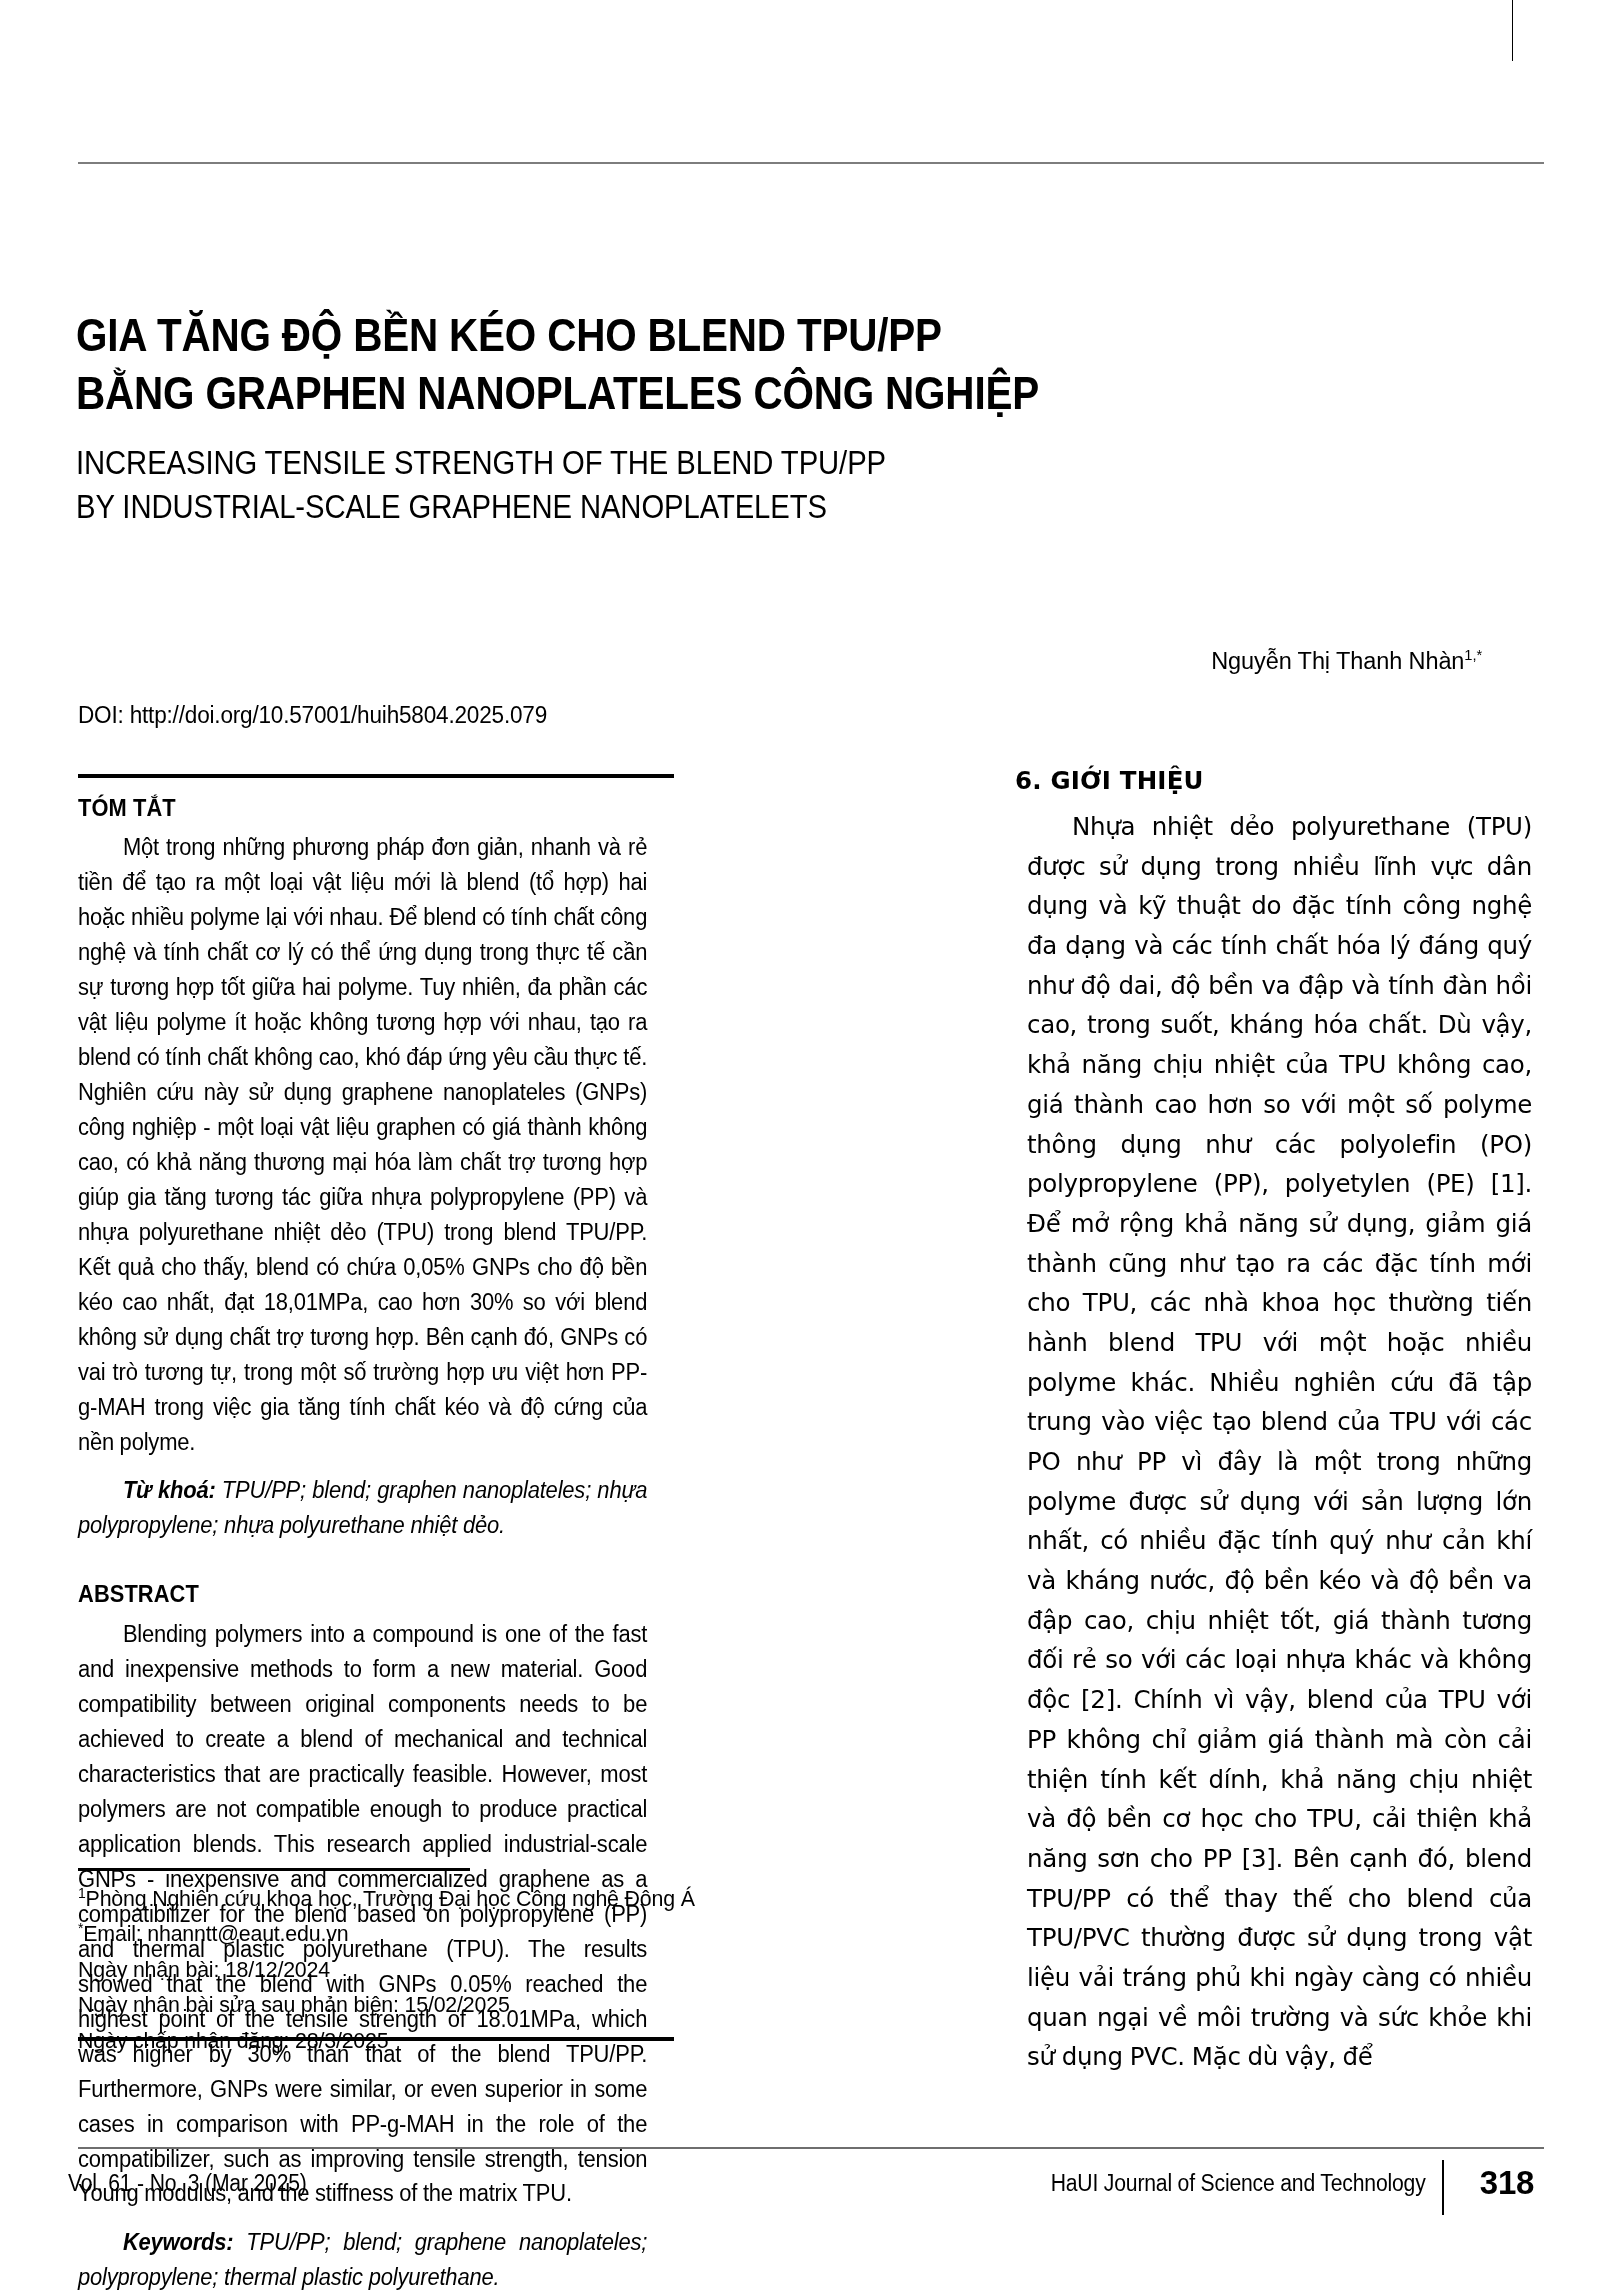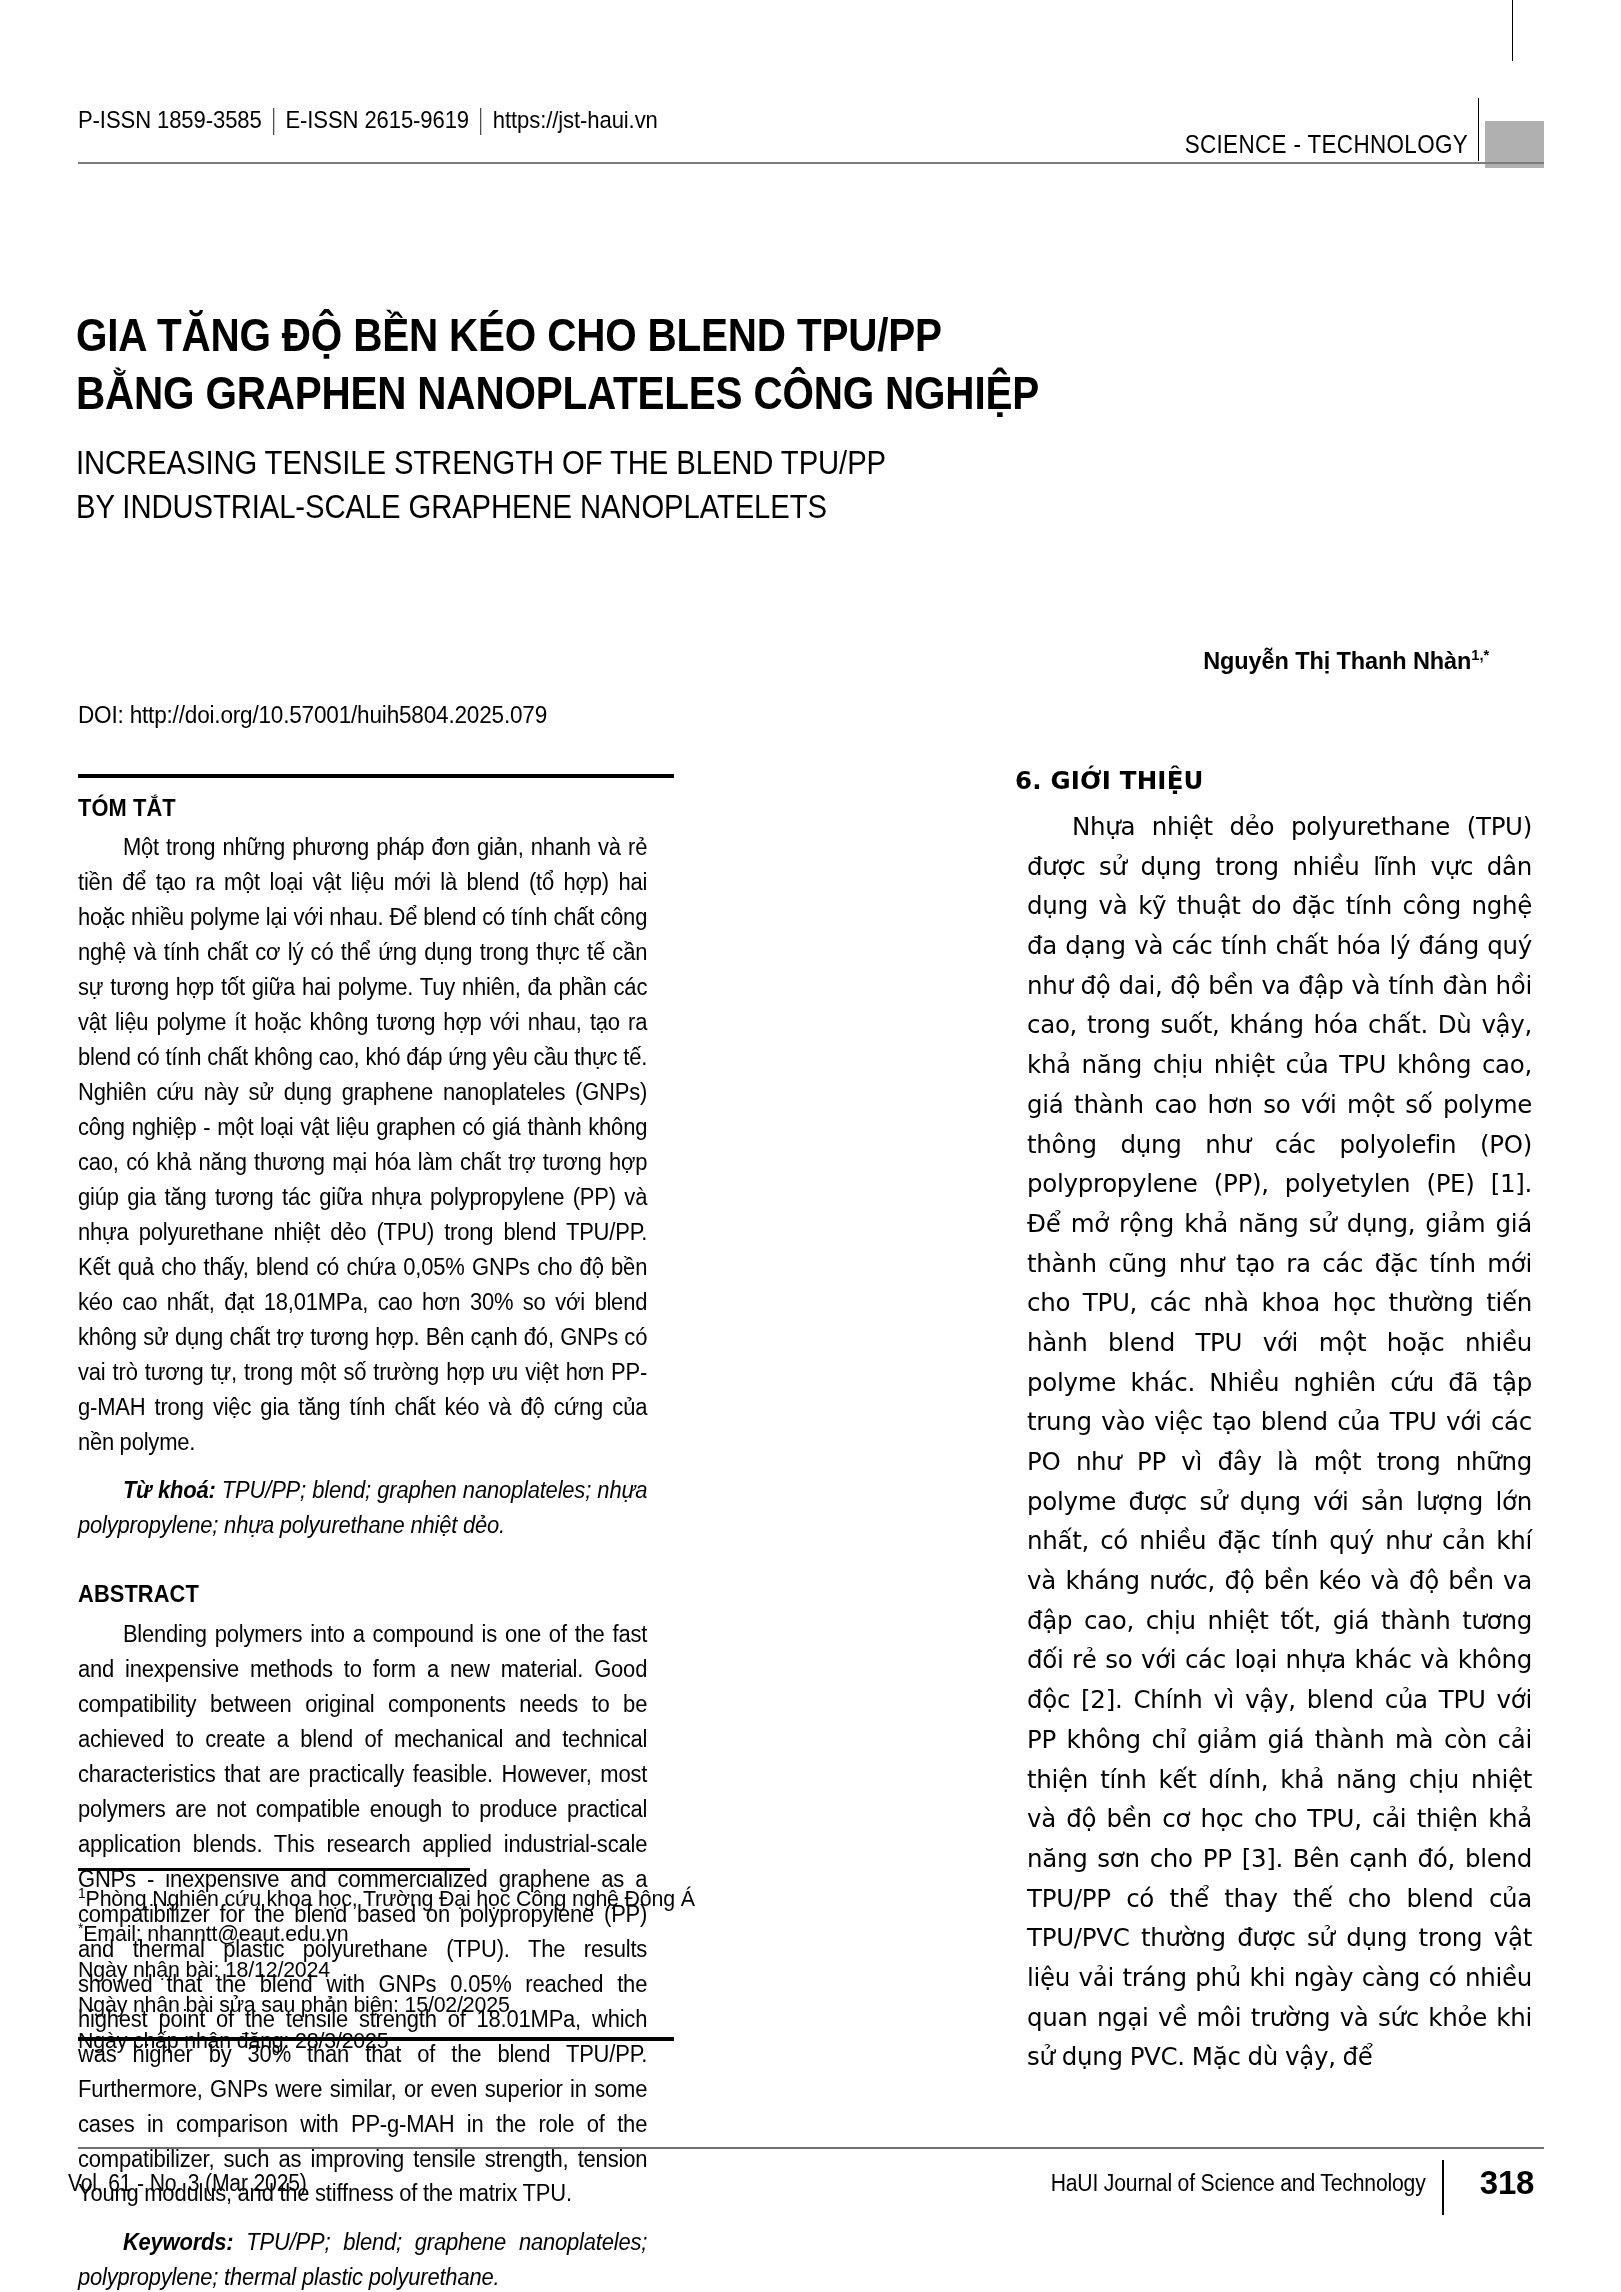--- a/index.html
+++ b/index.html
@@ -120,23 +120,23 @@
     letter-spacing: -0.1px;
     transform: scaleX(0.86);
     transform-origin: left top;
     white-space: nowrap;
   }
 
   
   .author-line {
     position: absolute;
     top: 647px;
-    right: 132px;
-    font-size: 23.5px;
-    font-weight: 700;
+    right: 139px;
+    font-size: 23.5px;
+    font-weight: 400;
     letter-spacing: -0.1px;
     white-space: nowrap;
   }
   .author-line sup { font-size: 14.7px; vertical-align: super; }
 
   
   .doi-line {
     position: absolute;
     top: 702px;
     left: 78px;
@@ -312,32 +312,20 @@
     white-space: nowrap;
   }
 </style>
 </head>
 <body>
 
 <div class="page">
 
   <div class="corner-rule"></div>
 
-  <div class="header">
-    <div class="header-left">
-      <span class="piece">P-ISSN 1859-3585</span>
-      <span class="header-sep"></span>
-      <span class="piece">E-ISSN 2615-9619</span>
-      <span class="header-sep"></span>
-      <span class="piece">https://jst-haui.vn</span>
-    </div>
-    <div class="header-right">SCIENCE - TECHNOLOGY</div>
-    <div class="header-vrule"></div>
-    <div class="header-gray-block"></div>
-  </div>
   <div class="header-rule"></div>
 
   <div class="title-block">
     <div class="title-vn">
       <div>GIA TĂNG ĐỘ BỀN KÉO CHO BLEND TPU/PP</div>
       <div>BẰNG GRAPHEN NANOPLATELES CÔNG NGHIỆP</div>
     </div>
     <div class="title-en">
       <div>INCREASING TENSILE STRENGTH OF THE BLEND TPU/PP</div>
       <div>BY INDUSTRIAL-SCALE GRAPHENE NANOPLATELETS</div>

